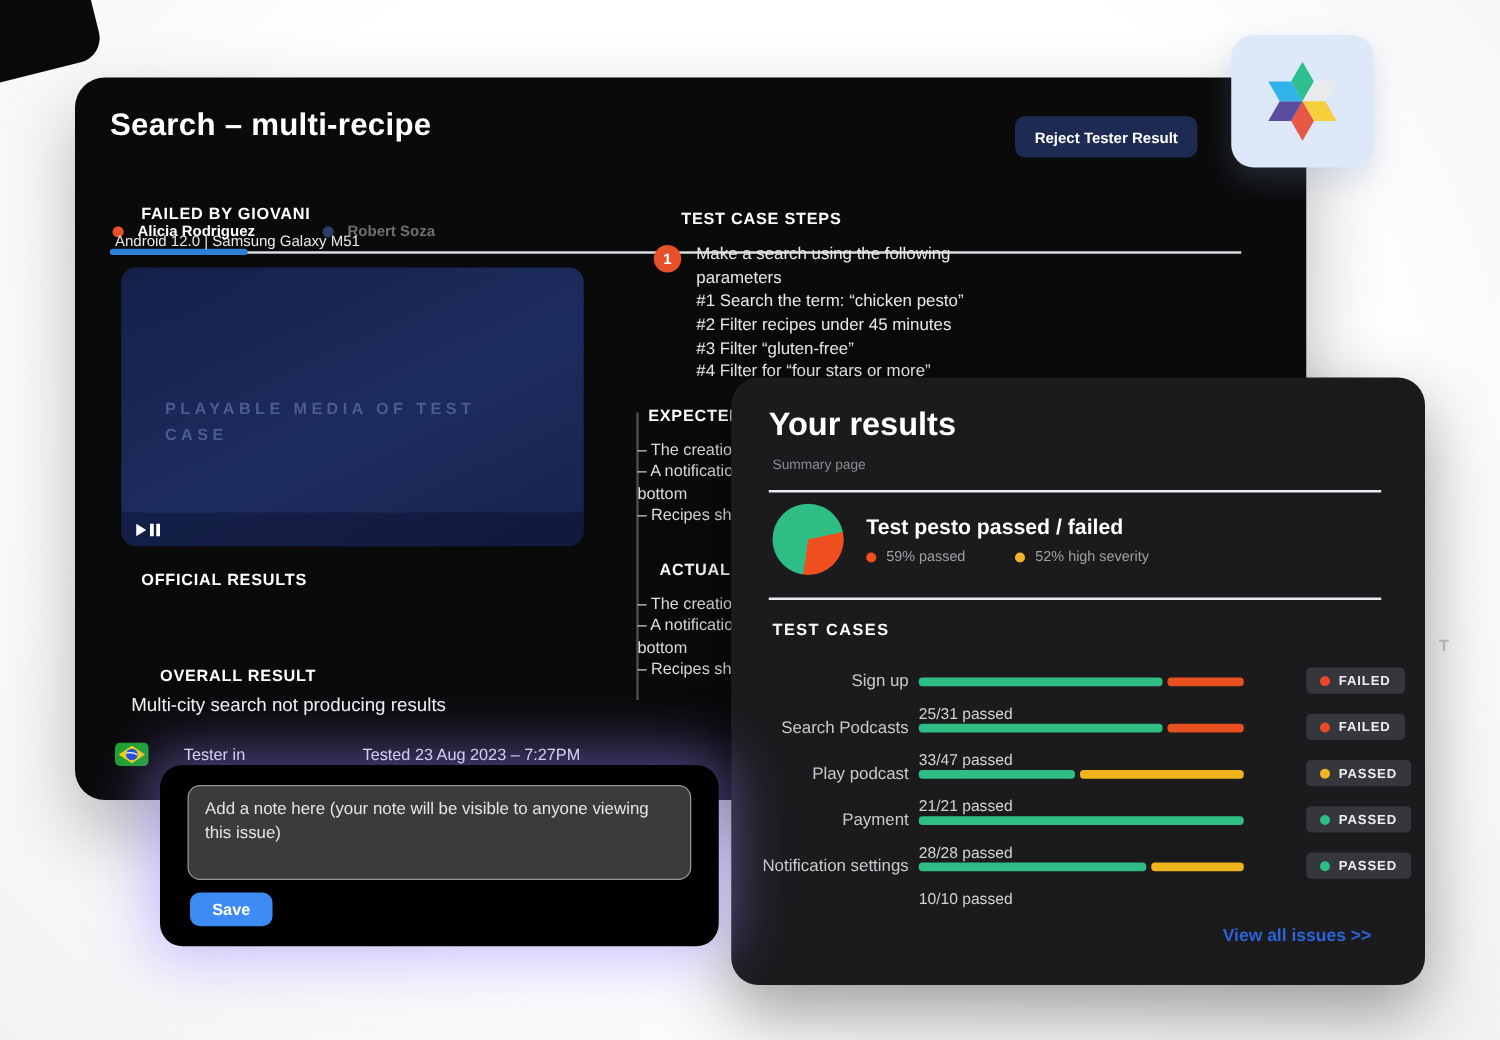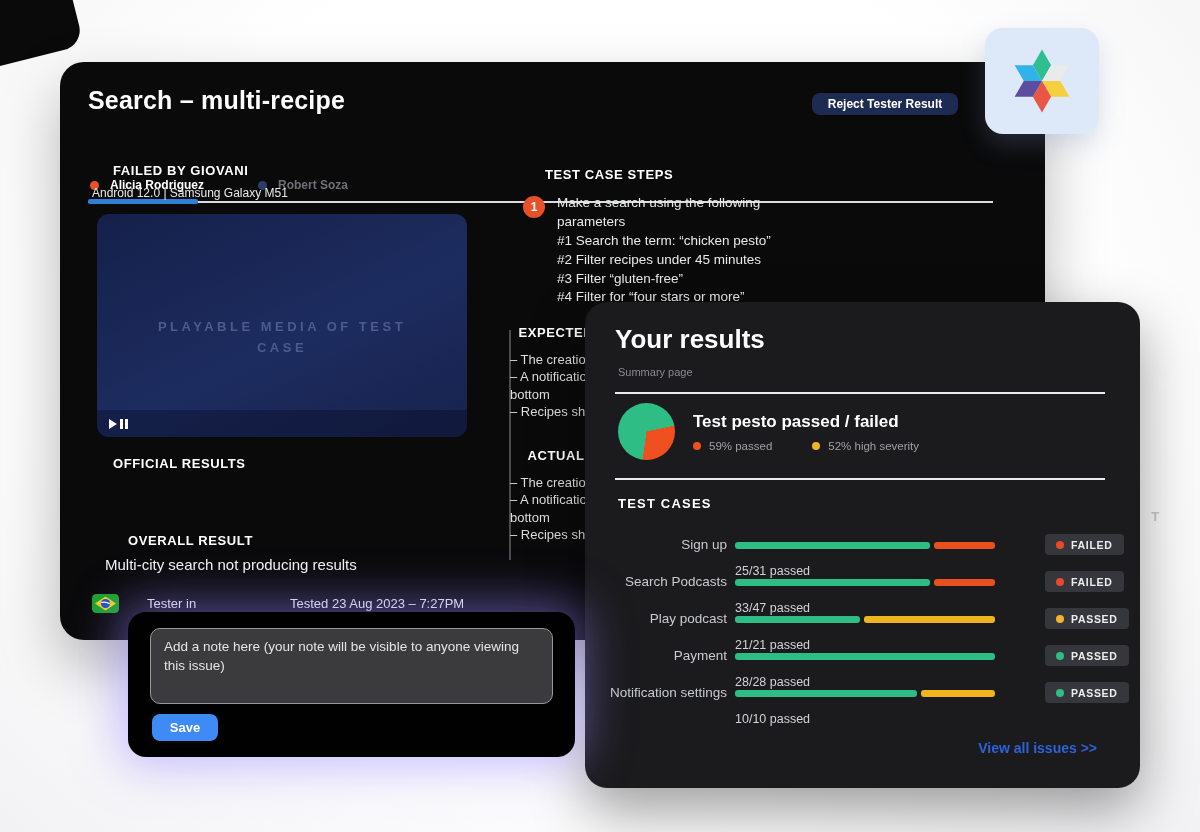--- a/index.html
+++ b/index.html
@@ -19,41 +19,41 @@
   .logo-tile { position:absolute; left:985px; top:28px; width:114px; height:106px;
     background:#dde8f8; border-radius:18px; box-shadow:0 10px 24px rgba(120,140,180,.25);
     display:flex; align-items:center; justify-content:center; z-index:6; }
 
   
   .main-panel { position:absolute; left:60px; top:62px; width:985px; height:578px;
     background:#0a0a0b; border-radius:24px; box-shadow:0 26px 60px rgba(0,0,0,.28); z-index:2;
     color:#fff; }
   .main-title { position:absolute; left:28px; top:24px; font-size:25px; font-weight:bold;
     letter-spacing:.2px; }
-  .reject-btn { position:absolute; left:752px; top:31px; width:146px; height:22px;
+  .reject-btn { position:absolute; left:752px; top:31px; width:146px; height:33px;
     background:#1d2b52; border:none; border-radius:8px; color:#fff; font-weight:bold;
     font-size:12px; font-family:inherit; cursor:pointer; }
   .tabs { position:absolute; left:30px; top:116px; display:flex; gap:54px; align-items:center; }
   .tab { display:flex; align-items:center; gap:11px; font-size:12px; font-weight:bold; cursor:pointer; }
   .tab .dot { width:9px; height:9px; border-radius:50%; }
   .tab.active { color:#ffffff; }
   .tab.inactive { color:#6f7074;justify-content:center; }
   .tab-line { position:absolute; left:28px; top:139px; width:905px; height:2px; background:#d9dce3; }
   .tab-line-active { position:absolute; left:28px; top:137px; width:110px; height:5px;
     background:#2f7fd6; border-radius:2px; }
 
   .gray-heading { color:#ffffff; font-weight:bold; font-size:13px; letter-spacing:.6px; }
   .failed-by { position:absolute; left:53px; top:101px; }
   .device-line { position:absolute; left:32px; top:124px; font-size:12px; color:#e9e9ea; }
 
   .media-box { position:absolute; left:37px; top:152px; width:370px; height:223px;
     border-radius:12px; cursor:pointer;
     background:linear-gradient(155deg,#15204a 0%, #1d2c5f 55%, #17224d 100%);
     display:flex; align-items:center; justify-content:center; }
-  .media-text { width:300px; text-align:center; color:#4c5b8e; font-weight:bold;
+  .media-text { width:300px; text-align:left; color:#4c5b8e; font-weight:bold;
     font-size:13px; letter-spacing:3.5px; line-height:1.55;margin-top:24px; }
   .media-controls { position:absolute; left:0; bottom:0; width:100%; height:27px;
     background:rgba(5,10,30,.35); border-radius:0 0 12px 12px; display:flex; align-items:center; }
   .play-pause { display:flex; align-items:center; gap:3px; margin-left:12px; cursor:pointer; }
   .play-tri { width:0; height:0; border-left:8px solid #fff; border-top:5px solid transparent;
     border-bottom:5px solid transparent; }
   .pause-bars { display:flex; gap:2px; }
   .pause-bars i { display:block; width:3px; height:10px; background:#fff; }
 
   .official-heading { position:absolute; left:53px; top:394px; }

